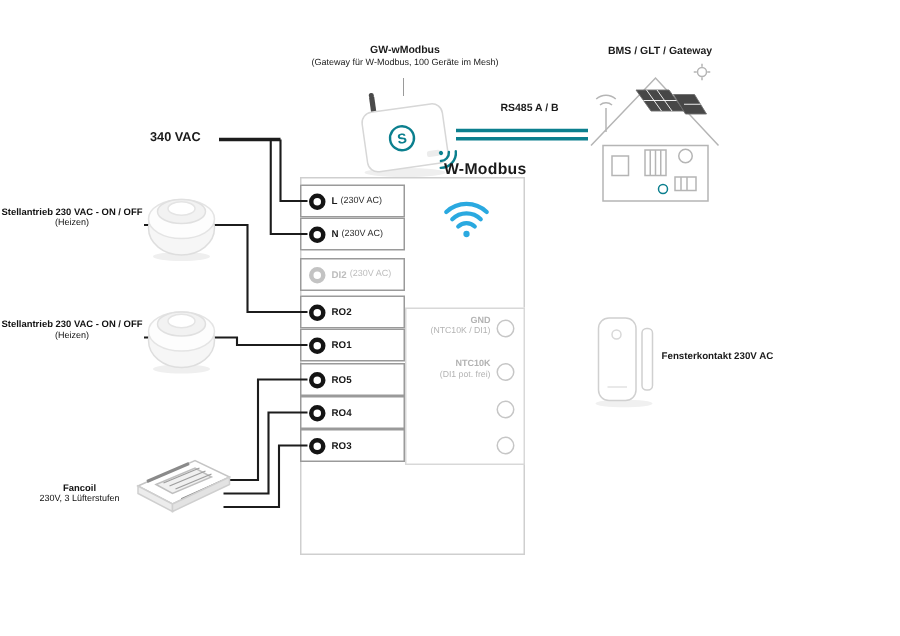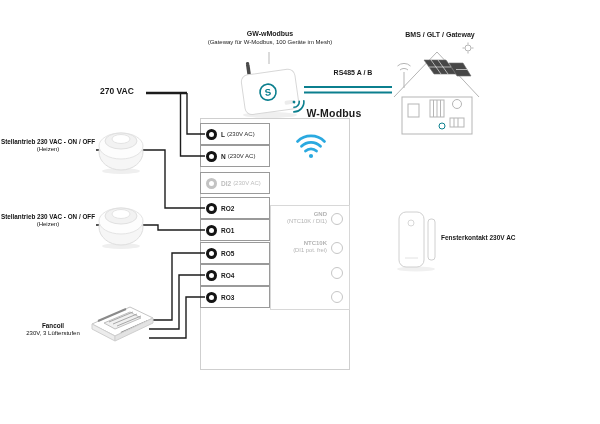--- a/index.html
+++ b/index.html
@@ -25,21 +25,21 @@
   .ilab{font-size:6px;font-weight:bold}
   .isub{font-size:5.8px}
 
   
   .lbl{position:absolute;z-index:6;line-height:1.25}
   .gw-label{left:180px;top:30px;width:180px;text-align:center}
   .gw-name{font-size:7px;font-weight:bold}
   .gw-sub{font-size:6px;color:#222}
   .bms-label{left:392px;top:31px;width:96px;text-align:center;font-size:7px;font-weight:bold}
   .rs485-label{left:315px;top:69px;width:76px;text-align:center;font-size:7px;font-weight:bold}
-  .wmodbus-label{left:296px;top:107px;width:76px;text-align:center;font-size:10.5px;font-weight:bold;letter-spacing:.2px}
+  .wmodbus-label{left:296px;top:107px;width:76px;text-align:left;font-size:10.5px;font-weight:bold;letter-spacing:.2px}
   .power-label{left:100px;top:86px;width:46px;font-size:8.5px;font-weight:bold}
   .dev-label{text-align:center;color:#111}
   .dev-title{font-size:6.3px;font-weight:bold;white-space:nowrap}
   .dev-sub{font-size:6px}
   .act1-label{left:0;top:138px;width:96px}
   .act2-label{left:0;top:213px;width:96px}
   .fancoil-label{left:14px;top:322px;width:78px}
   .fk-label{left:441px;top:234px;width:120px;font-size:6.5px;font-weight:bold;text-align:left}
 
   svg.overlay{position:absolute;left:0;top:0;z-index:4}
@@ -234,21 +234,21 @@
   </svg>
 
   <div class="lbl gw-label">
     <div class="gw-name">GW-wModbus</div>
     <div class="gw-sub">(Gateway für W-Modbus, 100 Geräte im Mesh)</div>
   </div>
 
   <div class="lbl bms-label">BMS / GLT / Gateway</div>
   <div class="lbl rs485-label">RS485 A / B</div>
   <div class="lbl wmodbus-label">W-Modbus</div>
-  <div class="lbl power-label">270 VAC</div>
+  <div class="lbl power-label">340 VAC</div>
 
   <div class="lbl dev-label act1-label">
     <div class="dev-title">Stellantrieb 230 VAC - ON / OFF</div>
     <div class="dev-sub">(Heizen)</div>
   </div>
 
   <div class="lbl dev-label act2-label">
     <div class="dev-title">Stellantrieb 230 VAC - ON / OFF</div>
     <div class="dev-sub">(Heizen)</div>
   </div>

